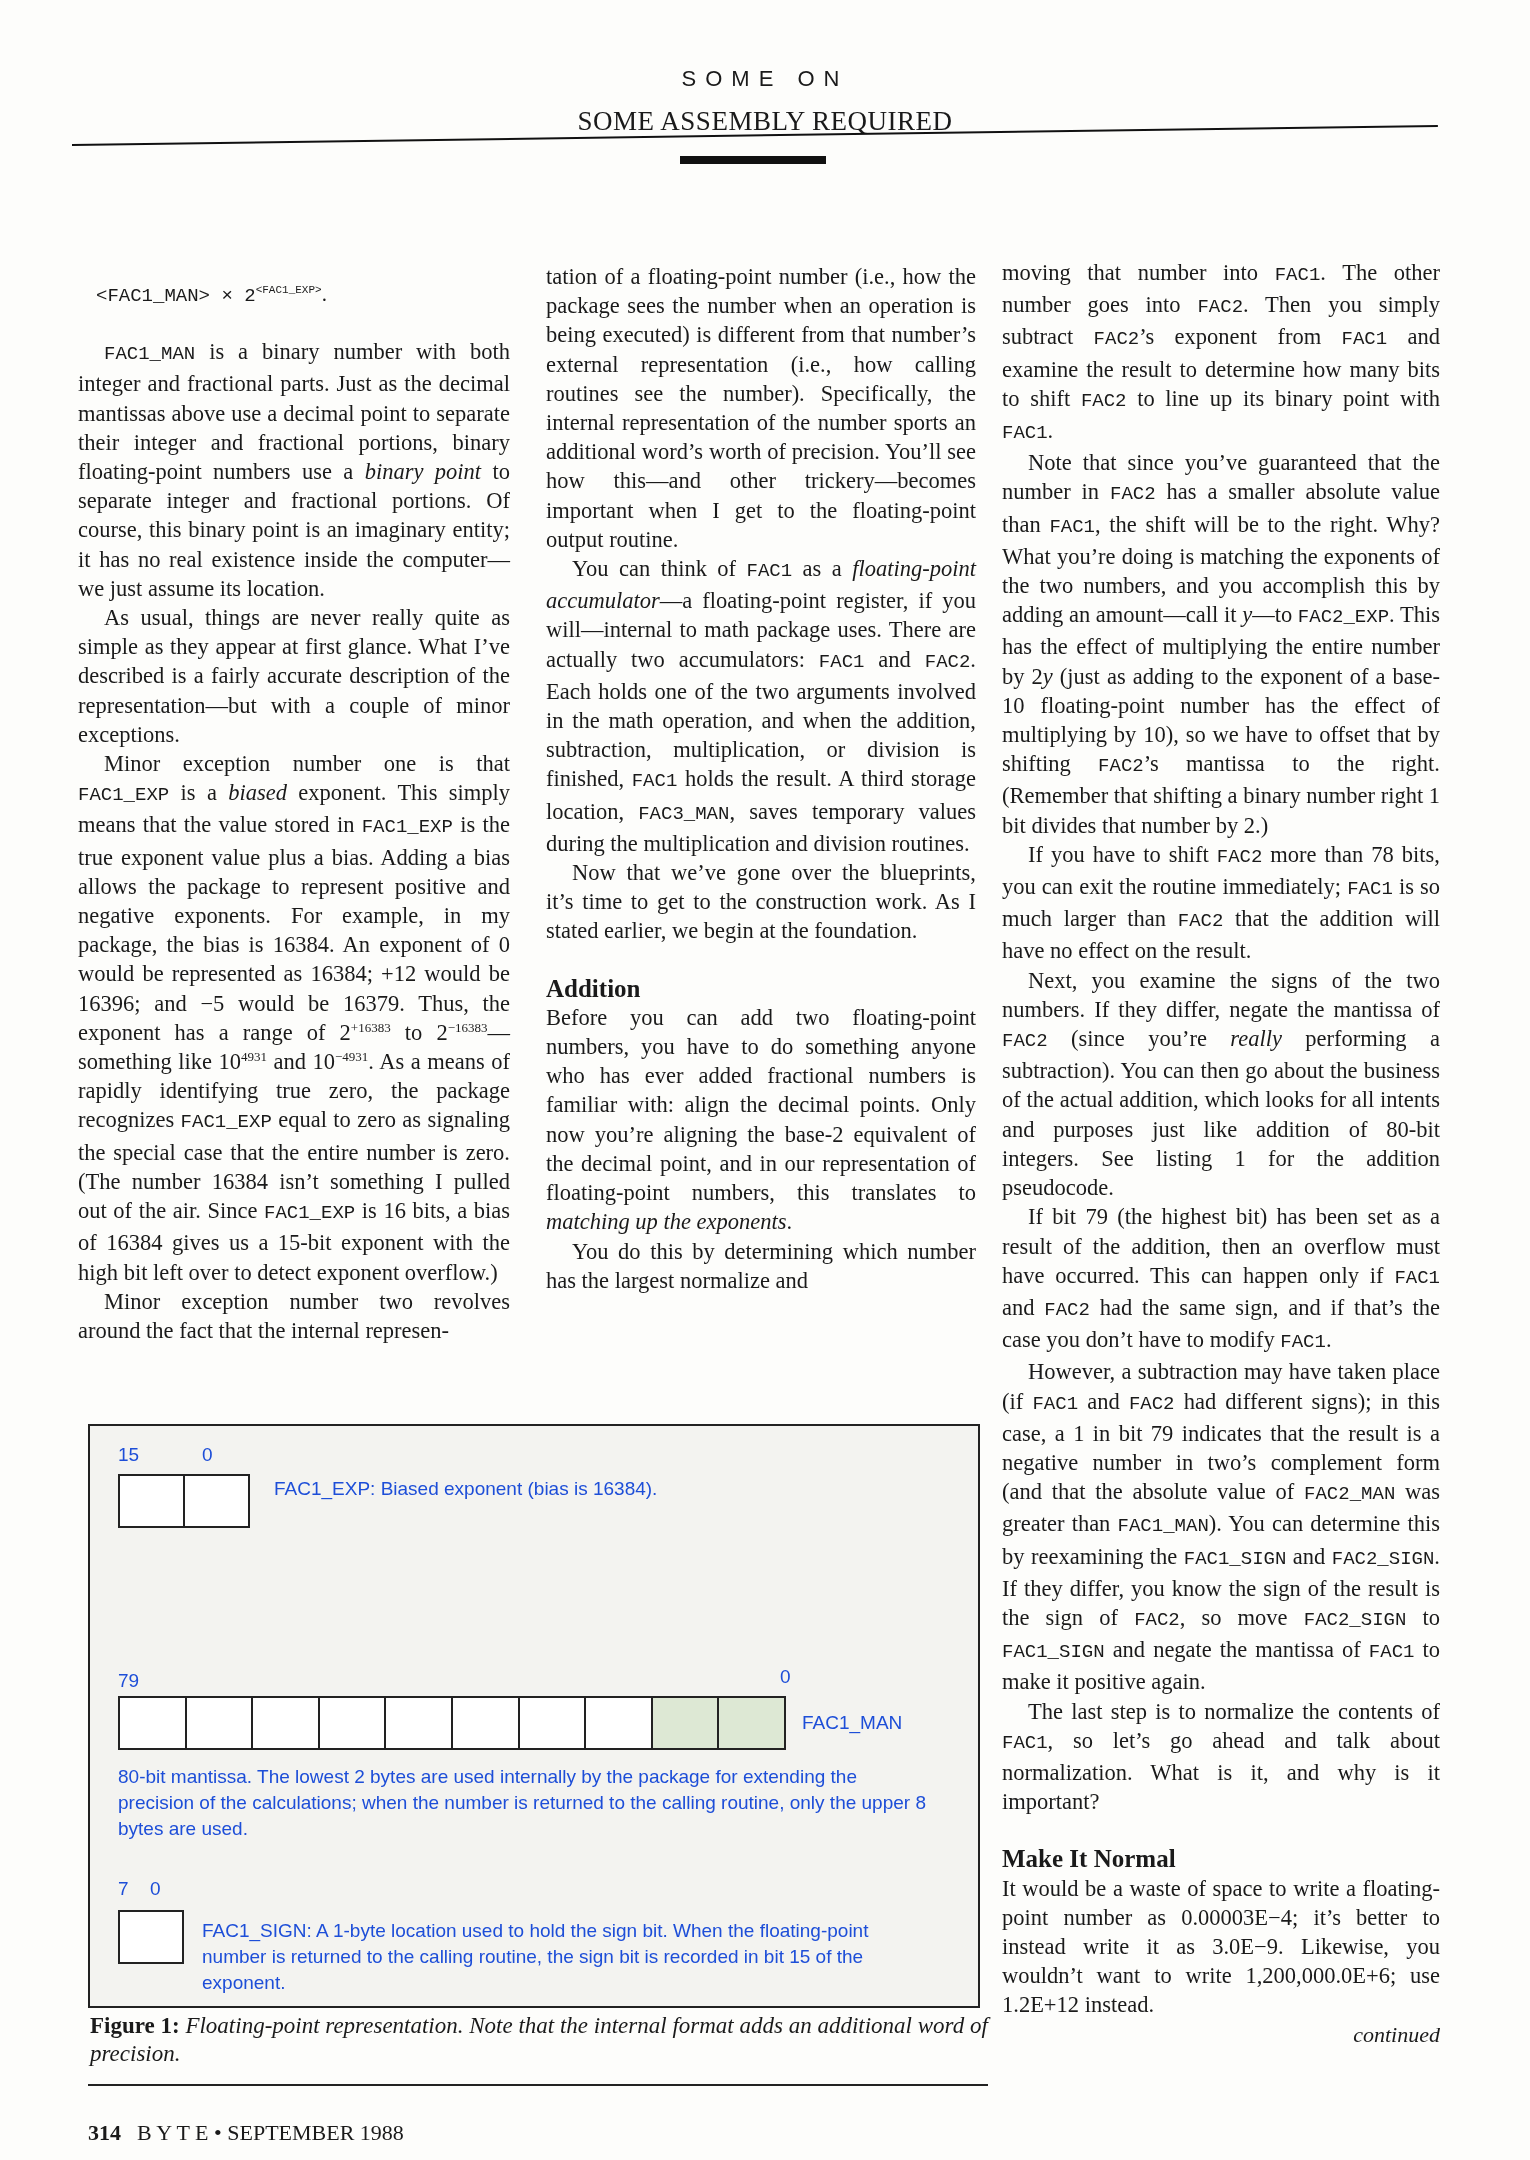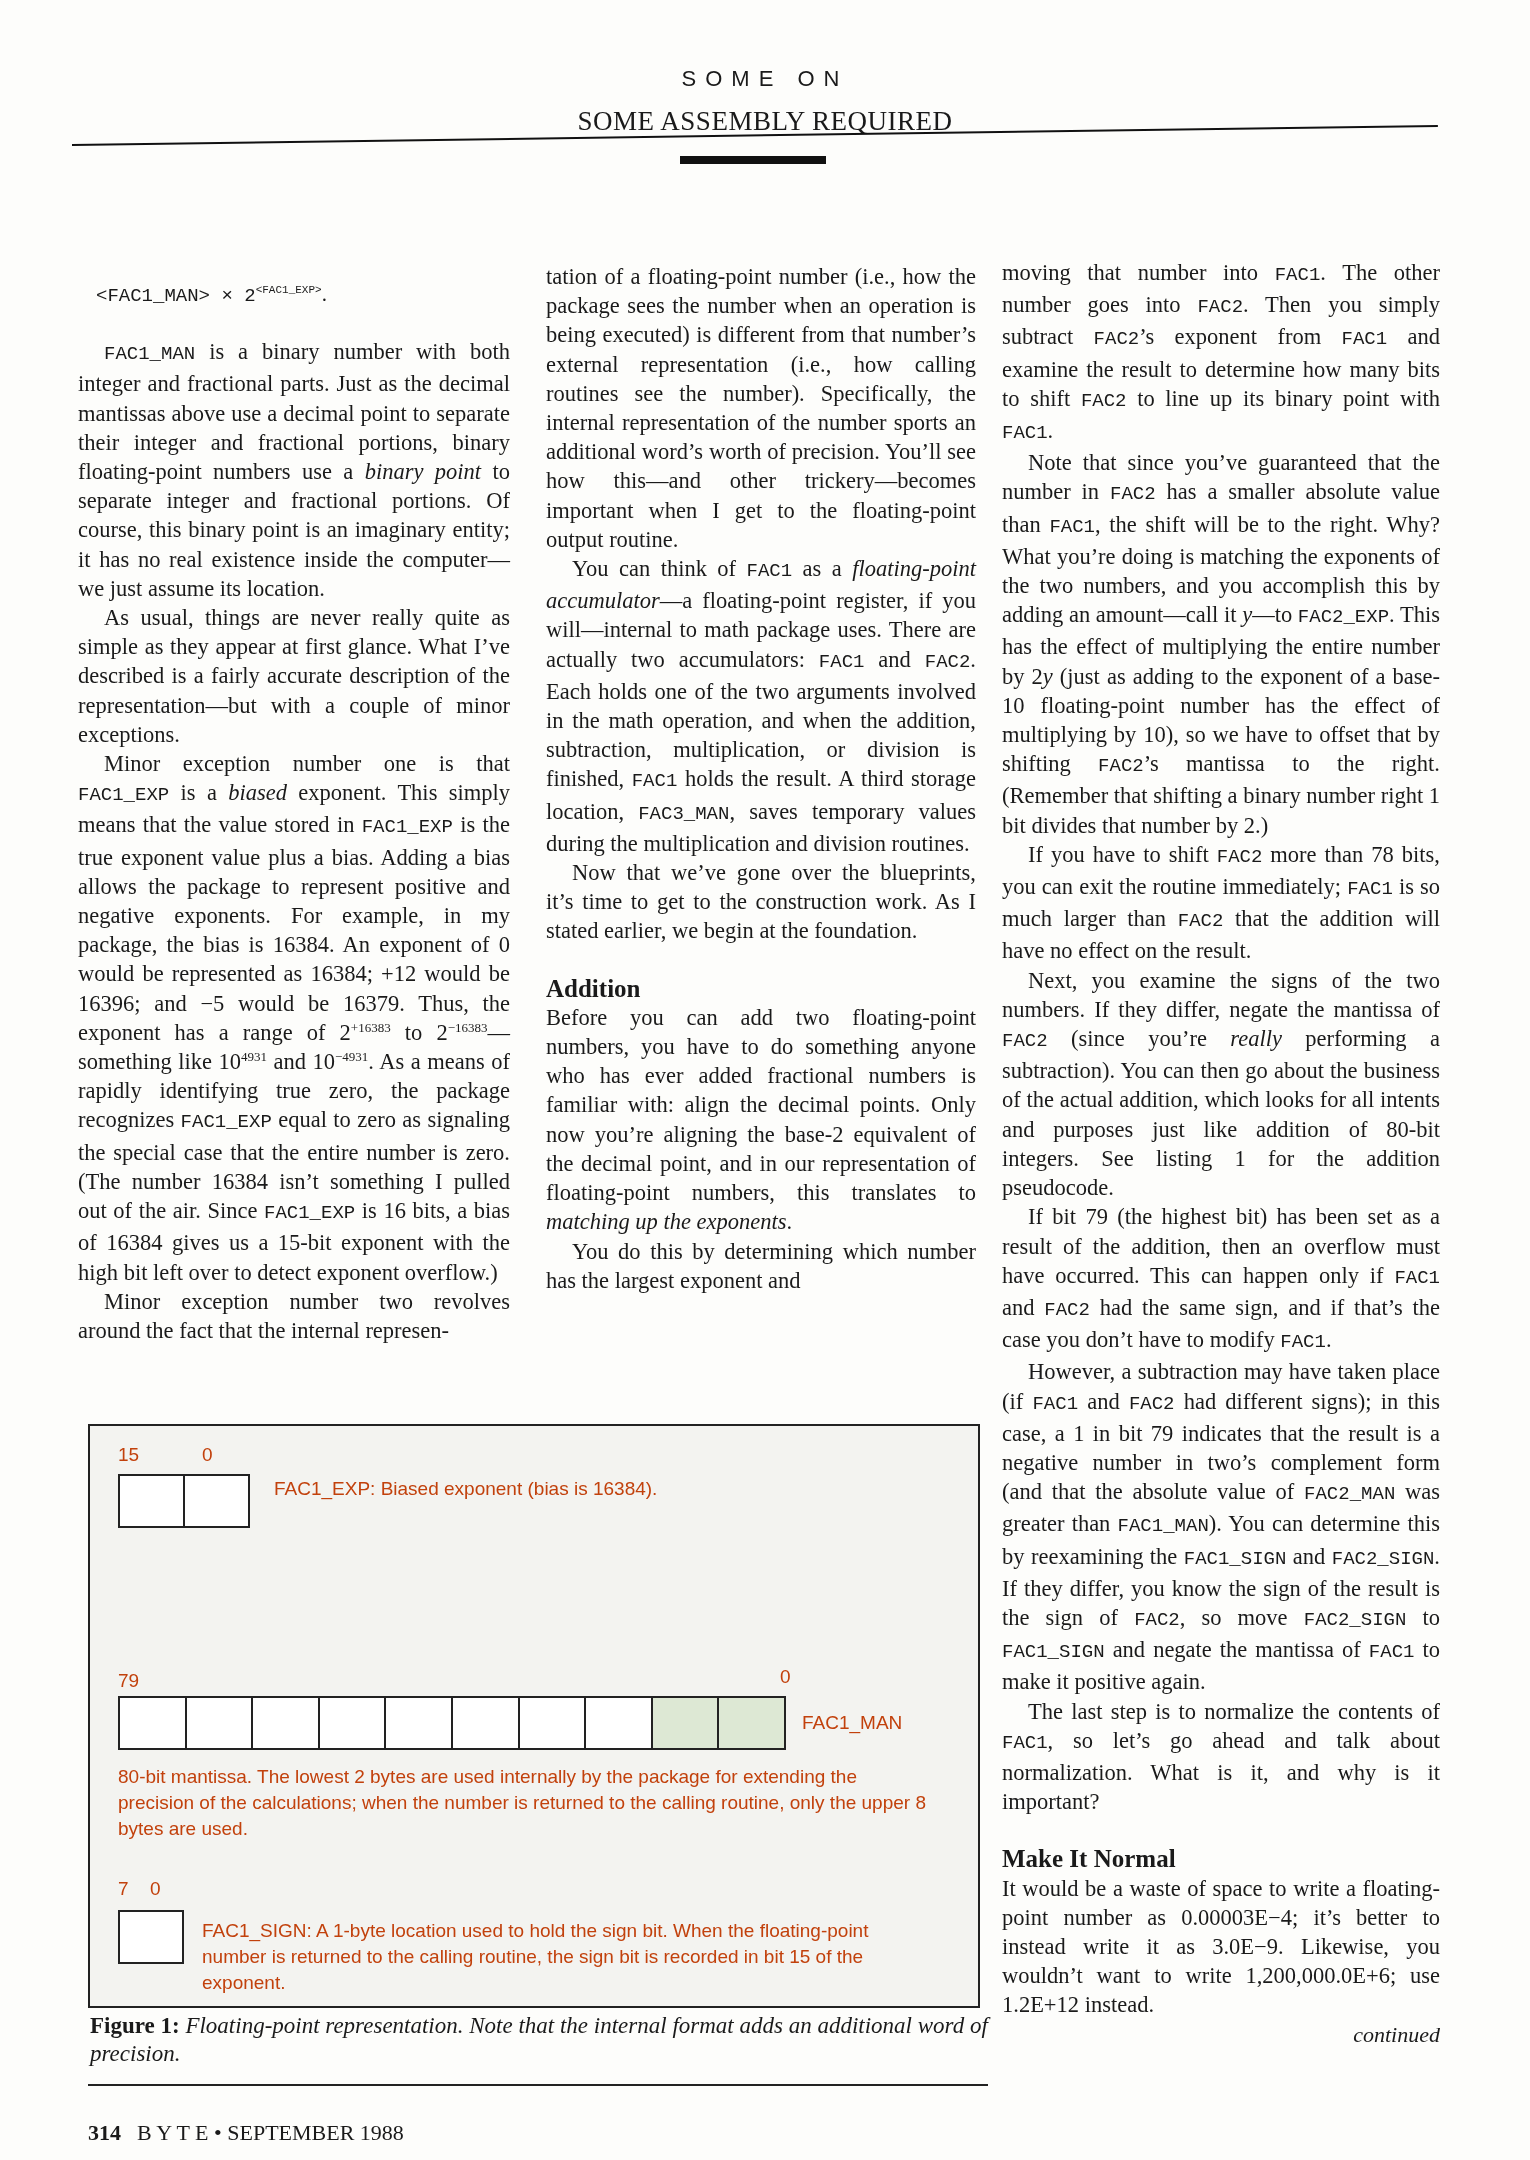--- a/index.html
+++ b/index.html
@@ -16,21 +16,21 @@
   .mono{font-family:"Liberation Mono","DejaVu Sans Mono",monospace;font-size:19px;}
   .col1{left:78px;top:270px;width:432px;}
   .col2{left:546px;top:262px;width:430px;}
   .col3{left:1002px;top:258px;width:438px;}
   .formula{margin:10px 0 26px 18px !important;text-indent:0 !important;font-size:21px;}
   .formula sup{font-size:11px;}
   sup{font-size:13px;line-height:0;}
   h3{margin:28px 0 0 0;font-size:25px;font-weight:bold;}
   .continued{text-align:right;font-style:italic;font-size:22px;}
   .figure{position:absolute;left:88px;top:1424px;width:888px;height:580px;border:2px solid #222;
-          background:#f3f3f0;font-family:"Liberation Sans","DejaVu Sans",sans-serif;font-size:19px;color:#c2410c;}
+          background:#f3f3f0;font-family:"Liberation Sans","DejaVu Sans",sans-serif;font-size:19px;color:#1d4ed8;}
   .bits{position:absolute;font-size:19px;}
   .box{position:absolute;border:2px solid #222;display:flex;}
   .cell{flex:1;border-right:2px solid #222;background:#fff;}
   .cell:last-child{border-right:none;}
   .cell.shade{background:#dde8d4;}
   .ftext{position:absolute;line-height:26px;}
   .caption{position:absolute;left:90px;top:2012px;width:900px;font-size:23px;line-height:28px;}
   .caption b{font-weight:bold;}
   .caption i{font-style:italic;}
   .rule-bottom{position:absolute;top:2084px;left:88px;width:900px;height:2px;background:#222;}
@@ -52,21 +52,21 @@
   <p><span>Minor exception number one is that </span><span class="mono">FAC1_EXP</span><span> is a </span><i>biased</i><span> exponent. This simply means that the value stored in </span><span class="mono">FAC1_EXP</span><span> is the true exponent value plus a bias. Adding a bias allows the package to represent positive and negative exponents. For example, in my package, the bias is 16384. An exponent of 0 would be represented as 16384; +12 would be 16396; and −5 would be 16379. Thus, the exponent has a range of 2</span><sup>+16383</sup><span> to 2</span><sup>−16383</sup><span>—something like 10</span><sup>4931</sup><span> and 10</span><sup>−4931</sup><span>. As a means of rapidly identifying true zero, the package recognizes </span><span class="mono">FAC1_EXP</span><span> equal to zero as signaling the special case that the entire number is zero. (The number 16384 isn’t something I pulled out of the air. Since </span><span class="mono">FAC1_EXP</span><span> is 16 bits, a bias of 16384 gives us a 15-bit exponent with the high bit left over to detect exponent overflow.)</span></p>
   <p>Minor exception number two revolves around the fact that the internal represen-</p>
 </div>
 
 <div class="col col2">
   <p class="noind">tation of a floating-point number (i.e., how the package sees the number when an operation is being executed) is different from that number’s external representation (i.e., how calling routines see the number). Specifically, the internal representation of the number sports an additional word’s worth of precision. You’ll see how this—and other trickery—becomes important when I get to the floating-point output routine.</p>
   <p><span>You can think of </span><span class="mono">FAC1</span><span> as a </span><i>floating-point accumulator</i><span>—a floating-point register, if you will—internal to math package uses. There are actually two accumulators: </span><span class="mono">FAC1</span><span> and </span><span class="mono">FAC2</span><span>. Each holds one of the two arguments involved in the math operation, and when the addition, subtraction, multiplication, or division is finished, </span><span class="mono">FAC1</span><span> holds the result. A third storage location, </span><span class="mono">FAC3_MAN</span><span>, saves temporary values during the multiplication and division routines.</span></p>
   <p>Now that we’ve gone over the blueprints, it’s time to get to the construction work. As I stated earlier, we begin at the foundation.</p>
   <h3>Addition</h3>
   <p class="noind"><span>Before you can add two floating-point numbers, you have to do something anyone who has ever added fractional numbers is familiar with: align the decimal points. Only now you’re aligning the base-2 equivalent of the decimal point, and in our representation of floating-point numbers, this translates to </span><i>matching up the exponents</i><span>.</span></p>
-  <p>You do this by determining which number has the largest exponent and</p>
+  <p>You do this by determining which number has the largest normalize and</p>
 </div>
 
 <div class="col col3">
   <p class="noind"><span>moving that number into </span><span class="mono">FAC1</span><span>. The other number goes into </span><span class="mono">FAC2</span><span>. Then you simply subtract </span><span class="mono">FAC2</span><span>’s exponent from </span><span class="mono">FAC1</span><span> and examine the result to determine how many bits to shift </span><span class="mono">FAC2</span><span> to line up its binary point with </span><span class="mono">FAC1</span><span>.</span></p>
   <p><span>Note that since you’ve guaranteed that the number in </span><span class="mono">FAC2</span><span> has a smaller absolute value than </span><span class="mono">FAC1</span><span>, the shift will be to the right. Why? What you’re doing is matching the exponents of the two numbers, and you accomplish this by adding an amount—call it </span><i>y</i><span>—to </span><span class="mono">FAC2_EXP</span><span>. This has the effect of multiplying the entire number by 2</span><i>y</i><span> (just as adding to the exponent of a base-10 floating-point number has the effect of multiplying by 10), so we have to offset that by shifting </span><span class="mono">FAC2</span><span>’s mantissa to the right. (Remember that shifting a binary number right 1 bit divides that number by 2.)</span></p>
   <p><span>If you have to shift </span><span class="mono">FAC2</span><span> more than 78 bits, you can exit the routine immediately; </span><span class="mono">FAC1</span><span> is so much larger than </span><span class="mono">FAC2</span><span> that the addition will have no effect on the result.</span></p>
   <p><span>Next, you examine the signs of the two numbers. If they differ, negate the mantissa of </span><span class="mono">FAC2</span><span> (since you’re </span><i>really</i><span> performing a subtraction). You can then go about the business of the actual addition, which looks for all intents and purposes just like addition of 80-bit integers. See listing 1 for the addition pseudocode.</span></p>
   <p><span>If bit 79 (the highest bit) has been set as a result of the addition, then an overflow must have occurred. This can happen only if </span><span class="mono">FAC1</span><span> and </span><span class="mono">FAC2</span><span> had the same sign, and if that’s the case you don’t have to modify </span><span class="mono">FAC1</span><span>.</span></p>
   <p><span>However, a subtraction may have taken place (if </span><span class="mono">FAC1</span><span> and </span><span class="mono">FAC2</span><span> had different signs); in this case, a 1 in bit 79 indicates that the result is a negative number in two’s complement form (and that the absolute value of </span><span class="mono">FAC2_MAN</span><span> was greater than </span><span class="mono">FAC1_MAN</span><span>). You can determine this by reexamining the </span><span class="mono">FAC1_SIGN</span><span> and </span><span class="mono">FAC2_SIGN</span><span>. If they differ, you know the sign of the result is the sign of </span><span class="mono">FAC2</span><span>, so move </span><span class="mono">FAC2_SIGN</span><span> to </span><span class="mono">FAC1_SIGN</span><span> and negate the mantissa of </span><span class="mono">FAC1</span><span> to make it positive again.</span></p>
   <p><span>The last step is to normalize the contents of </span><span class="mono">FAC1</span><span>, so let’s go ahead and talk about normalization. What is it, and why is it important?</span></p>

